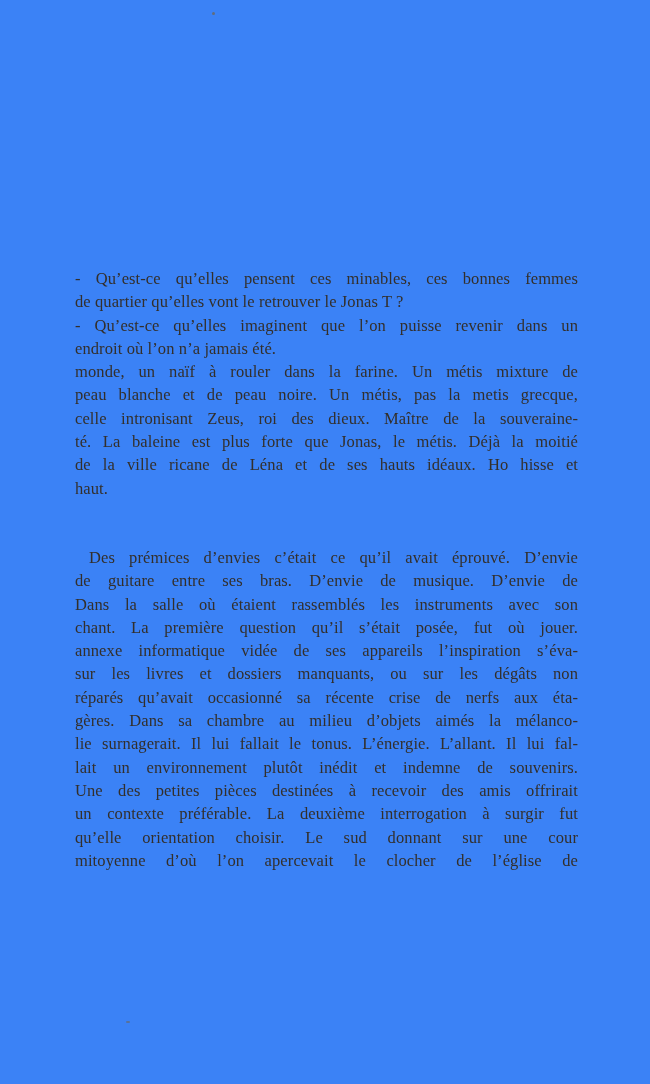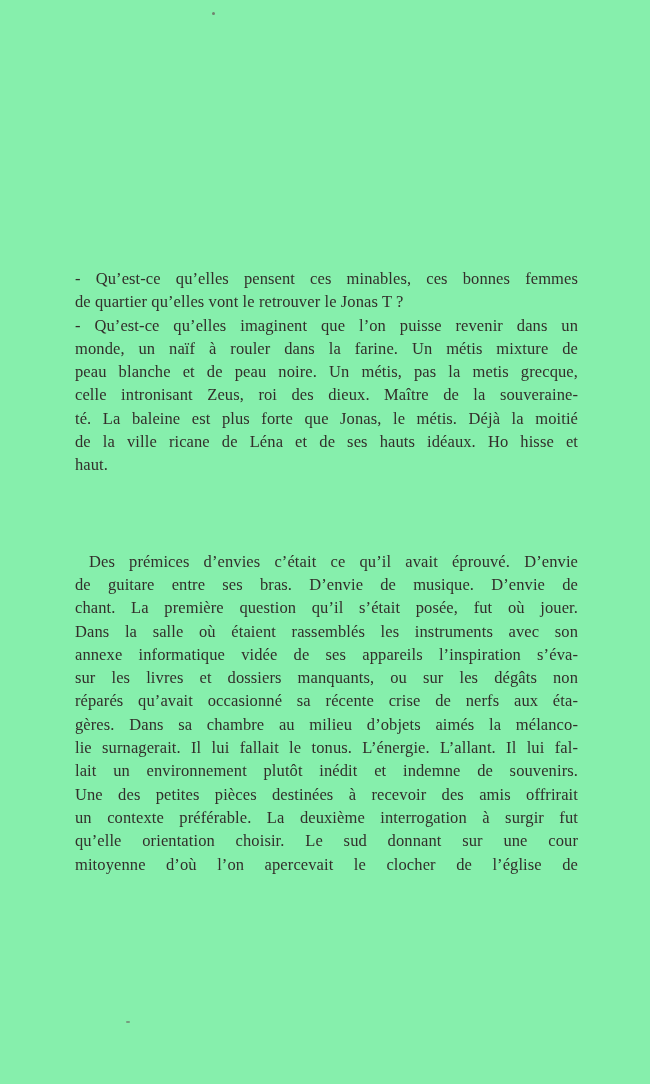--- a/index.html
+++ b/index.html
@@ -4,21 +4,21 @@
 <style>
   html, body {
     margin: 0;
     padding: 0;
     background: #fdfdfb;
   }
   .page {
     position: relative;
     width: 650px;
     height: 1084px;
-    background: #86efac;
+    background: #3b82f6;
     overflow: hidden;
     font-family: "Liberation Serif", "DejaVu Serif", serif;
   }
   .speck {
     position: absolute;
     background: #6a665f;
     border-radius: 50%;
   }
   .speck-top {
     left: 212px;
@@ -39,21 +39,21 @@
     position: absolute;
     left: 75px;
     top: 267px;
     width: 503px;
     font-size: 16.5px;
     line-height: 23.3px;
     color: #332f2b;
     letter-spacing: 0.1px;
   }
   .para + .para {
-    margin-top: 73px;
+    margin-top: 46px;
   }
   .line {
     text-align: justify;
     -moz-text-align-last: justify;
     text-align-last: justify;
   }
   .line.plain {
     text-align: center;
     -moz-text-align-last: left;
     text-align-last: left;
@@ -66,32 +66,33 @@
 <body>
 
 <div class="page">
   <div class="speck speck-top"></div>
   <div class="speck speck-bottom"></div>
   <div class="text-column">
       <div class="para">
         <div class="line">- Qu’est-ce qu’elles pensent ces minables, ces bonnes femmes</div>
         <div class="line plain">de quartier qu’elles vont le retrouver le Jonas T ?</div>
         <div class="line">- Qu’est-ce qu’elles imaginent que l’on puisse revenir dans un</div>
+        <div class="line plain">endroit où l’on n’a jamais été.</div>
         <div class="line">monde, un naïf à rouler dans la farine. Un métis mixture de</div>
         <div class="line">peau blanche et de peau noire. Un métis, pas la metis grecque,</div>
         <div class="line">celle intronisant Zeus, roi des dieux. Maître de la souveraine-</div>
         <div class="line">té. La baleine est plus forte que Jonas, le métis. Déjà la moitié</div>
         <div class="line">de la ville ricane de Léna et de ses hauts idéaux. Ho hisse et</div>
         <div class="line plain">haut.</div>
       </div>
       <div class="para">
         <div class="line indent">Des prémices d’envies c’était ce qu’il avait éprouvé. D’envie</div>
         <div class="line">de guitare entre ses bras. D’envie de musique. D’envie de</div>
+        <div class="line">Dans la salle où étaient rassemblés les instruments avec son</div>
         <div class="line">chant. La première question qu’il s’était posée, fut où jouer.</div>
-        <div class="line">Dans la salle où étaient rassemblés les instruments avec son</div>
         <div class="line">annexe informatique vidée de ses appareils l’inspiration s’éva-</div>
         <div class="line">sur les livres et dossiers manquants, ou sur les dégâts non</div>
         <div class="line">réparés qu’avait occasionné sa récente crise de nerfs aux éta-</div>
         <div class="line">gères. Dans sa chambre au milieu d’objets aimés la mélanco-</div>
         <div class="line">lie surnagerait. Il lui fallait le tonus. L’énergie. L’allant. Il lui fal-</div>
         <div class="line">lait un environnement plutôt inédit et indemne de souvenirs.</div>
         <div class="line">Une des petites pièces destinées à recevoir des amis offrirait</div>
         <div class="line">un contexte préférable. La deuxième interrogation à surgir fut</div>
         <div class="line">qu’elle orientation choisir. Le sud donnant sur une cour</div>
         <div class="line">mitoyenne d’où l’on apercevait le clocher de l’église de</div>

